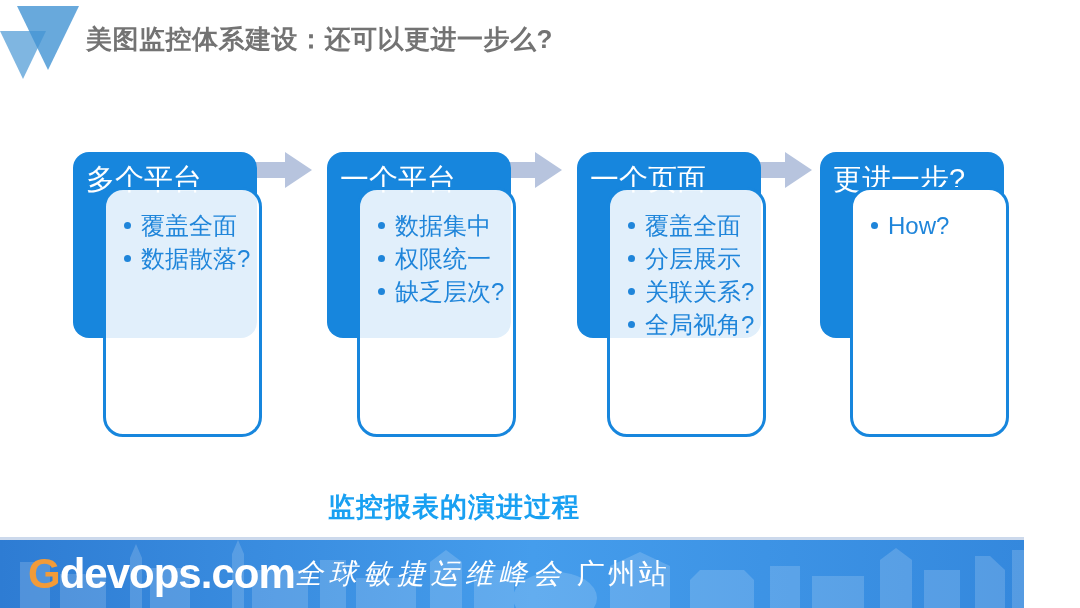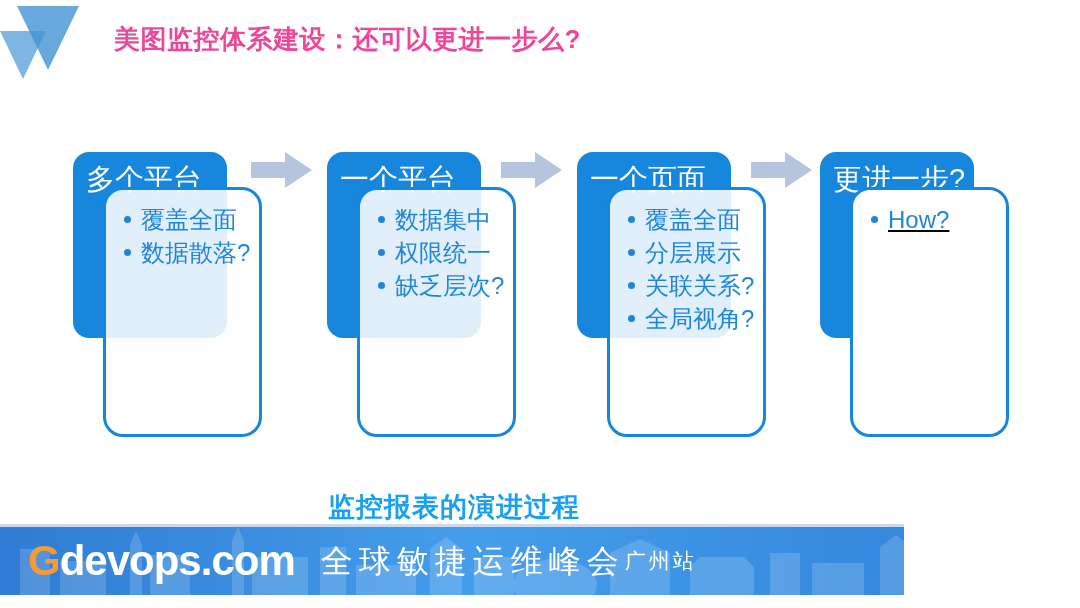--- a/index.html
+++ b/index.html
@@ -7,65 +7,65 @@
     position:relative;width:1080px;height:608px;background:#ffffff;overflow:hidden;
     font-family:"Liberation Sans","DejaVu Sans",sans-serif;
   }
   
   .logo{position:absolute;left:0;top:0;width:90px;height:85px;}
   .tri{position:absolute;width:0;height:0;border-left-style:solid;border-right-style:solid;border-left-color:transparent;border-right-color:transparent;}
   .tri1{left:17px;top:6px;border-left-width:31px;border-right-width:31px;border-top:64px solid rgba(66,148,211,0.80);}
   .tri2{left:0px;top:31px;border-left-width:23px;border-right-width:23px;border-top:48px solid rgba(66,148,211,0.68);}
   
   .title{
-    position:absolute;left:86px;top:22px;font-size:26px;font-weight:bold;color:#ec4899;
-    letter-spacing:0.5px;white-space:nowrap;margin-left:28px;
+    position:absolute;left:86px;top:22px;font-size:26px;font-weight:bold;color:#737373;
+    letter-spacing:0.5px;white-space:nowrap;
   }
   
   .hdr-card{
-    position:absolute;top:152px;width:154px;height:186px;background:#1786dd;
+    position:absolute;top:152px;width:184px;height:186px;background:#1786dd;
     border-radius:16px;z-index:1;
   }
   .hdr-label{
     position:absolute;left:13px;top:8px;color:#ffffff;font-size:29px;white-space:nowrap;
   }
   .body-card{
     position:absolute;top:187px;width:153px;height:244px;background:rgba(255,255,255,0.87);
     border:3px solid #1786dd;border-radius:20px;z-index:2;box-sizing:content-box;
     padding:0;
   }
-  .body-card.opaque{background:#ffffff;text-decoration:underline;}
-  .card-inner{padding:13px 4px 0 18px;}
+  .body-card.opaque{background:#ffffff;}
+  .card-inner{padding:19px 4px 0 18px;}
   .item{display:flex;align-items:center;height:33px;color:#1f85da;font-size:24px;white-space:nowrap;}
   .dot{flex:0 0 auto;width:7px;height:7px;border-radius:50%;background:#1f85da;margin-right:10px;}
   .group-gap{}
   .arrow{position:absolute;top:151px;width:61px;height:38px;z-index:0;}
   
   .caption{
     position:absolute;left:0;top:489px;width:908px;text-align:center;
     font-size:27px;font-weight:bold;color:#18a0f2;letter-spacing:1px;
   }
   
   .footer{
-    position:absolute;left:0;bottom:13px;width:904px;height:71px;
+    position:absolute;left:0;bottom:0;width:1024px;height:71px;
     background:linear-gradient(90deg,#2e7cd3 0%,#459dec 52%,#3488dd 100%);
     border-top:3px solid #ccd9ec;box-sizing:border-box;
   }
   .skyline{position:absolute;left:0;bottom:0;width:1080px;height:68px;opacity:0.16;}
   .footer-content{
     position:absolute;left:28px;top:0;height:68px;display:flex;align-items:center;
   }
   .brand{font-size:42px;font-weight:bold;color:#ffffff;letter-spacing:-1px;line-height:1;}
   .brand .g{color:#f29b38;}
   .event-name{
-    margin-left:26px;color:#ffffff;font-size:32px;line-height:1;
-    font-family:"Liberation Serif","DejaVu Serif",serif;letter-spacing:6px;
+    color:#ffffff;font-size:28px;line-height:1;
+    font-family:"Liberation Serif","DejaVu Serif",serif;letter-spacing:6px;font-style:italic;
   }
   .station{
-    color:#ffffff;font-size:21px;line-height:1;
+    margin-left:10px;color:#ffffff;font-size:28px;line-height:1;
     font-family:"Liberation Serif","DejaVu Serif",serif;letter-spacing:3px;
   }
 </style>
 </head>
 <body>
 
 <div class="stage">
 
   <div class="logo">
     <div class="tri tri1"></div>

